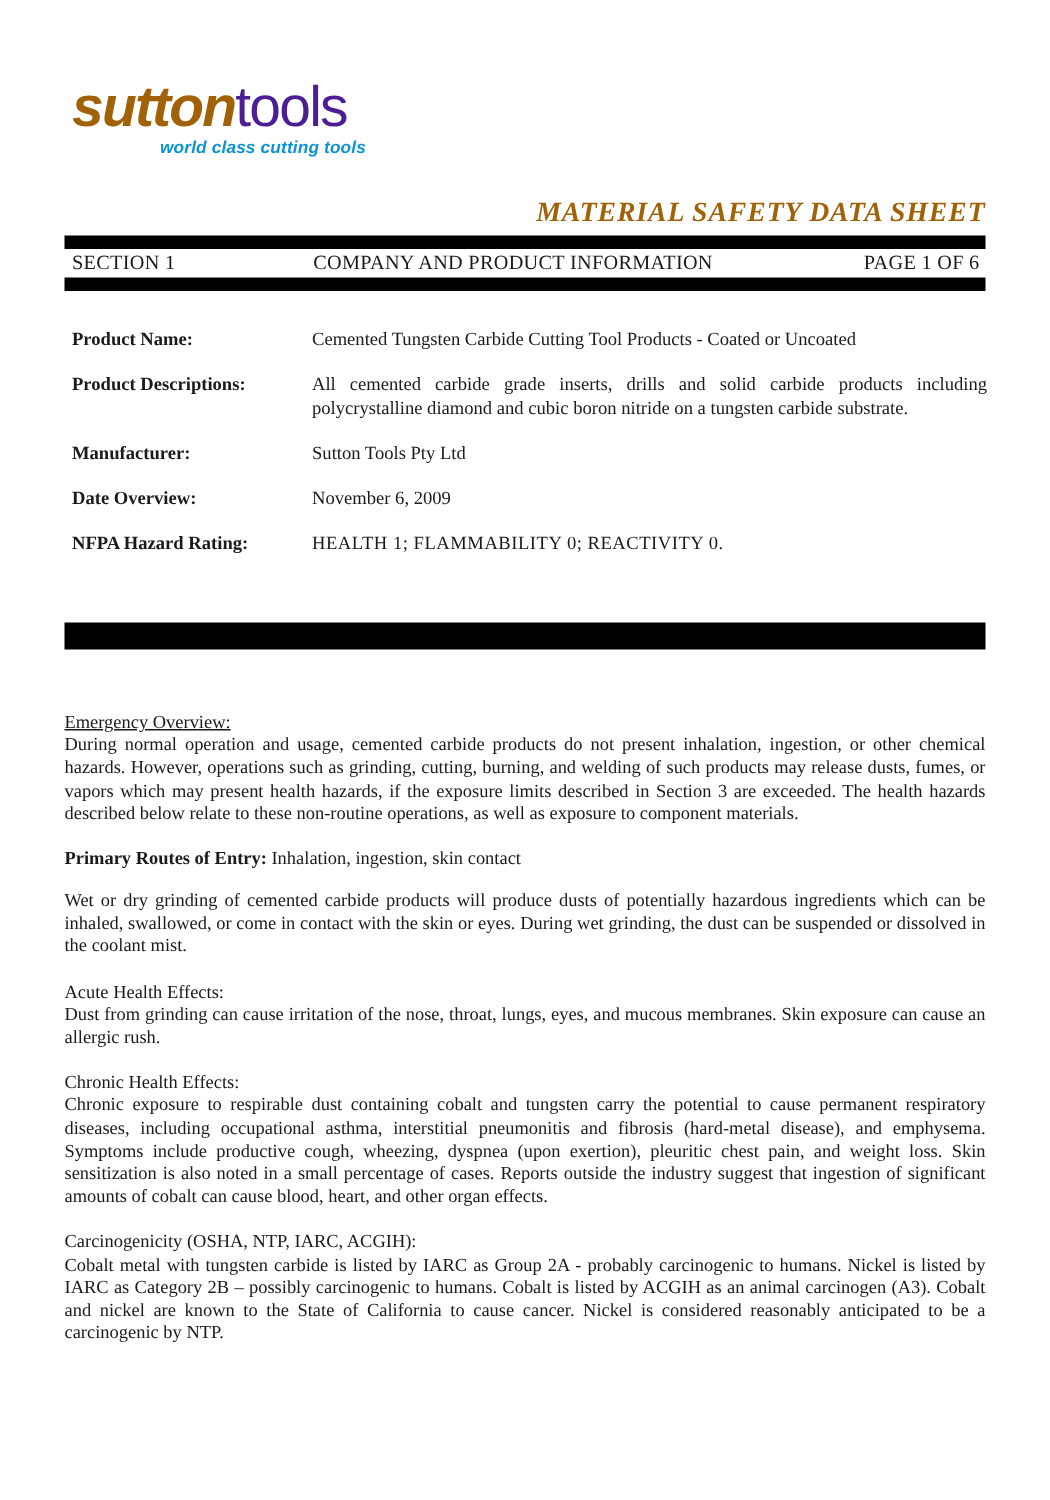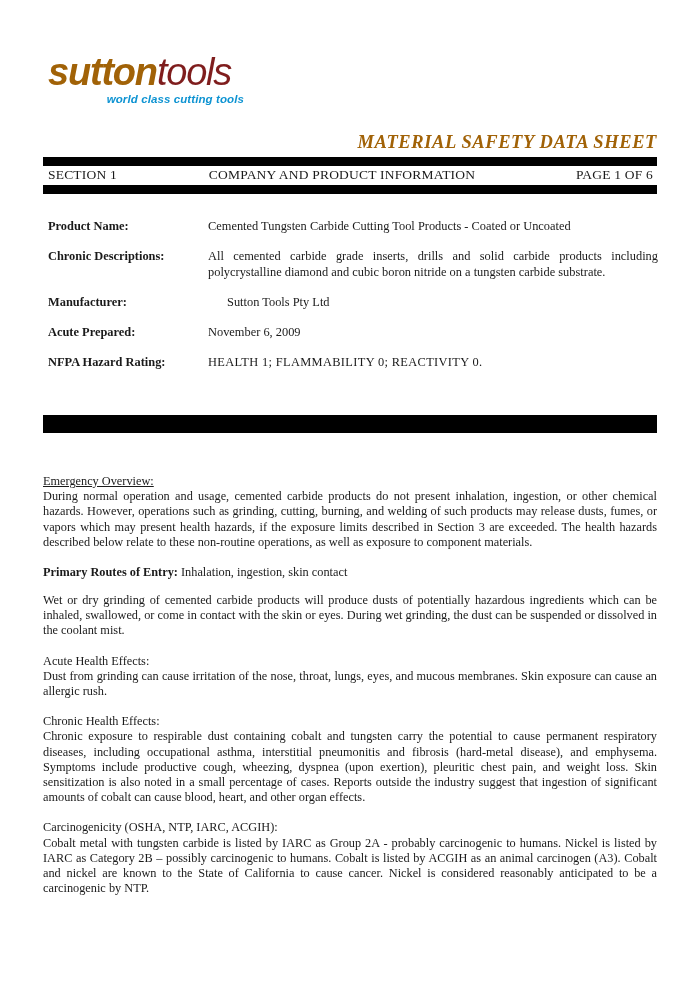--- a/index.html
+++ b/index.html
@@ -38,22 +38,21 @@
     letter-spacing: -1.2px;
     white-space: nowrap;
   }
   .logo-sutton {
     font-weight: bold;
     font-style: italic;
     color: #a16207;
   }
   .logo-tools {
     font-weight: normal;
-    font-style: italic;
-    color: #7f1d1d;
+    color: #4c1d95;
   }
   .logo-tagline {
     font-family: "Liberation Sans", "DejaVu Sans", sans-serif;
     font-style: italic;
     font-weight: bold;
     font-size: 11.5px;
     color: #0d93d2;
     text-align: right;
     width: 196px;
     margin-top: 1px;
@@ -199,31 +198,31 @@
   </div>
 
   <div class="info-table" style="top:218px;">
 
     <div class="info-row">
       <div class="info-label">Product Name:</div>
       <div class="info-value">Cemented Tungsten Carbide Cutting Tool Products - Coated or Uncoated</div>
     </div>
 
     <div class="info-row">
-      <div class="info-label">Chronic Descriptions:</div>
+      <div class="info-label">Product Descriptions:</div>
       <div class="info-value justified">All cemented carbide grade inserts, drills and solid carbide products including polycrystalline diamond and cubic boron nitride on a tungsten carbide substrate.</div>
     </div>
 
-    <div class="info-row" style="margin-top:14px;gap:19px;">
+    <div class="info-row" style="margin-top:14px;">
       <div class="info-label">Manufacturer:</div>
       <div class="info-value">Sutton Tools Pty Ltd</div>
     </div>
 
     <div class="info-row" style="margin-top:14px;">
-      <div class="info-label">Acute Prepared:</div>
+      <div class="info-label">Date Overview:</div>
       <div class="info-value">November 6, 2009</div>
     </div>
 
     <div class="info-row" style="margin-top:14px;">
       <div class="info-label">NFPA Hazard Rating:</div>
       <div class="info-value spaced">HEALTH 1;  FLAMMABILITY 0;  REACTIVITY 0.</div>
     </div>
 
   </div>
 

